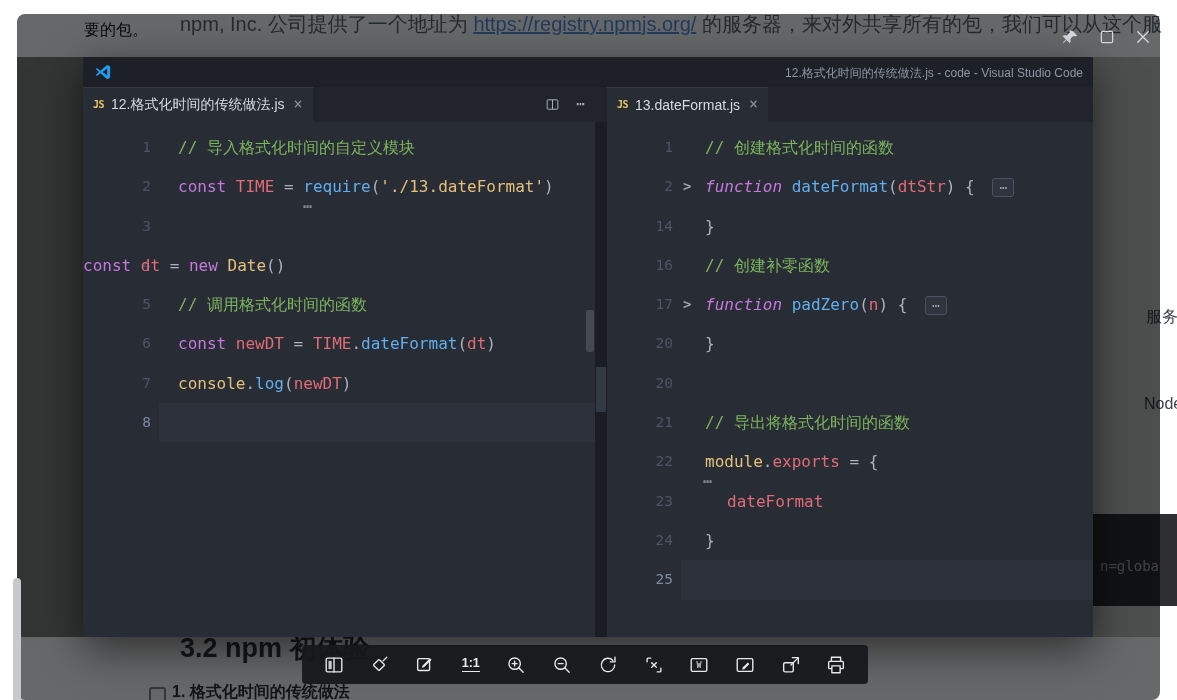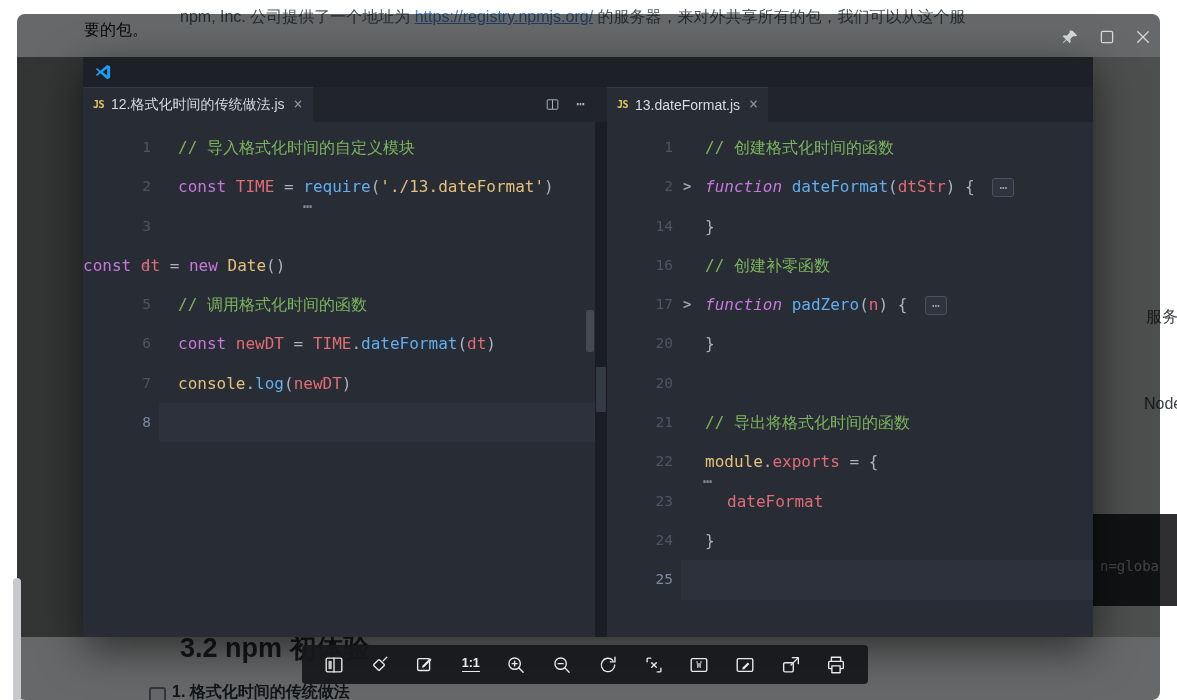--- a/index.html
+++ b/index.html
@@ -1,20 +1,20 @@
 <!DOCTYPE html>
 <html><head>
 <meta charset="utf-8">
 <style>
   html,body{margin:0;padding:0;background:#888;}
   .canvas{position:relative;width:1177px;height:700px;background:#ffffff;overflow:hidden;
           font-family:"Liberation Sans",sans-serif;}
 
   
-  .para1{position:absolute;left:180px;top:-9px;font-size:16px;color:#525c66;white-space:nowrap;}
+  .para1{position:absolute;left:180px;top:-9px;font-size:20px;color:#525c66;white-space:nowrap;}
   .doclink{color:#4a89dc;text-decoration:underline;}
   .para2{position:absolute;left:84px;top:20px;font-size:16px;color:#000000;text-align:right;}
   .fragR1{position:absolute;left:1146px;top:307px;font-size:16px;color:#3c434b;white-space:nowrap;}
   .fragR2{position:absolute;left:1144px;top:394px;font-size:16px;color:#3c434b;white-space:nowrap;}
   .codeblock{position:absolute;left:1085px;top:514px;width:92px;height:92px;background:#2f2f31;}
   .codeblock span{position:absolute;left:15px;top:44px;color:#d8d8d8;
                   font-family:"DejaVu Sans Mono",monospace;font-size:14px;white-space:nowrap;}
   .docheading{position:absolute;left:180px;top:630px;margin:0;font-size:27px;font-weight:bold;color:#262b31;}
   .checkbox{position:absolute;left:149px;top:687px;width:13px;height:13px;border:2px solid #777c85;
             border-radius:3px;background:#fbfbfb;}
@@ -116,20 +116,21 @@
       </svg>
   </button>
 
   <div class="vswin">
     <div class="titlebar">
       <span class="vslogo">
         <svg width="18" height="18" viewBox="0 0 24 24">
             <path d="M17.5 2.5L21.5 4.3V19.7L17.5 21.5L8.5 13.7L4 17.2L2.5 15.9L6.6 12L2.5 8.1L4 6.8L8.5 10.3ZM17.5 7.2L11.5 12L17.5 16.8Z" fill="#1f9cf0" fill-rule="evenodd"></path>
           </svg>
       </span>
+      <span class="vstitle">12.格式化时间的传统做法.js - code - Visual Studio Code</span>
     </div>
 
     <div class="tabbar">
       <div class="tgL">
         <div class="tab">
           <span class="jsicon">JS</span>
           <span class="tablabel">12.格式化时间的传统做法.js</span>
           <span class="tabclose">×</span>
         </div>
         <div class="groupactions">

